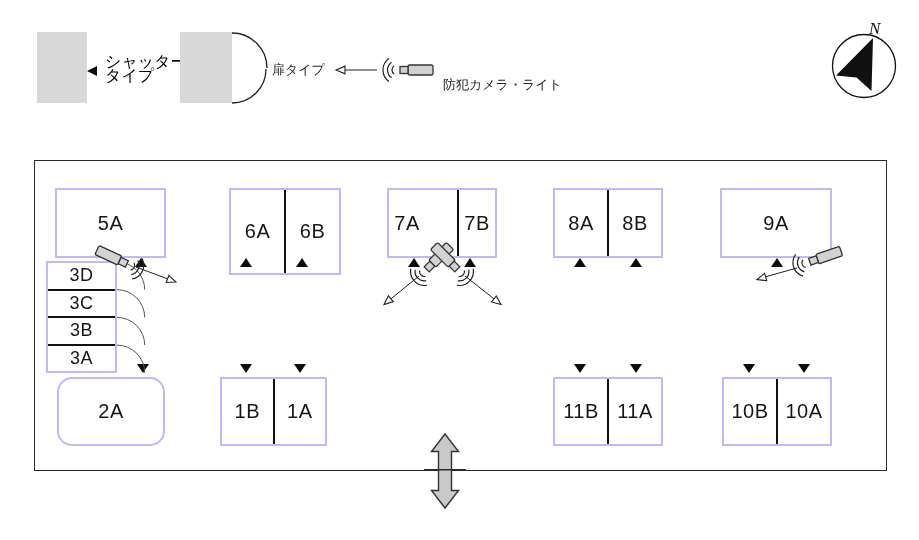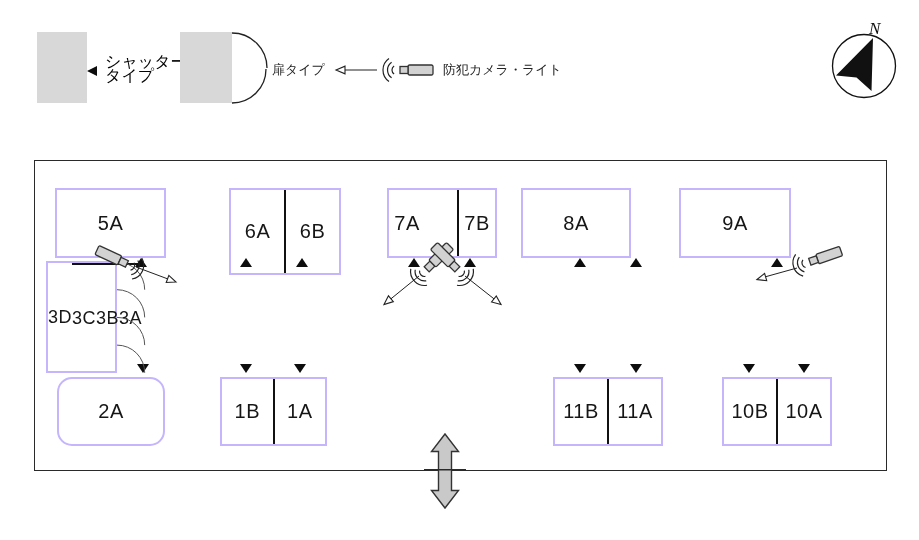--- a/index.html
+++ b/index.html
@@ -15,21 +15,21 @@
   .north-n{position:absolute;font-family:"Liberation Serif",serif;font-style:italic;
            font-size:17px;color:#111;}
   
   .boundary{position:absolute;left:34px;top:160px;width:853px;height:311px;
             border:1.5px solid #2a2a2a;box-sizing:border-box;background:transparent;}
   .unit{position:absolute;border:2px solid #c4b5fd;background:#fff;display:flex;box-sizing:border-box;}
   .unit .cell{flex:1;display:flex;align-items:center;justify-content:center;}
   .unit .cell + .cell{border-left:2px solid #111;}
   .unit.single{align-items:center;justify-content:center;}
   .ulabel{font-size:20px;letter-spacing:0.5px;color:#161616;}
-  .col3{flex-direction:row;}
+  .col3{flex-direction:column;}
   .col3 .cell + .cell{border-left:none;border-top:2px solid #111;}
   .col3 .ulabel{font-size:18px;}
   .tri-up{position:absolute;width:0;height:0;
           border-left:6px solid transparent;border-right:6px solid transparent;
           border-bottom:9px solid #0d0d0d;}
   .tri-down{position:absolute;width:0;height:0;
             border-left:6px solid transparent;border-right:6px solid transparent;
             border-top:9px solid #0d0d0d;}
   .overlay{position:absolute;left:0;top:0;pointer-events:none;}
 </style>
@@ -41,21 +41,21 @@
   <div class="lrect" style="left:37px;top:32px;width:50px;height:71px;"></div>
   <div class="tri-left" style="left:87px;top:66px;"></div>
   <div class="legend-text" style="left:105px;top:55px;">
     <span style="display:block;">シャッター</span>
     <span style="display:block;">タイプ</span>
   </div>
 
   <div class="lrect" style="left:180px;top:32px;width:52px;height:71px;"></div>
   <div class="legend-text-lg" style="left:272px;top:61px;text-align:center;">扉タイプ</div>
 
-  <div class="legend-text-lg" style="left:443px;top:61px;">防犯カメラ・ライト</div>
+  <div class="legend-text-lg" style="left:443px;top:76px;">防犯カメラ・ライト</div>
 
   <div class="north-n" style="left:869px;top:19px;">N</div>
 
   <div class="boundary"></div>
 
   <div class="unit single" style="left:55px;top:188px;width:111px;height:70px;">
     <span class="ulabel">5A</span>
   </div>
 
   <div class="unit" style="left:229px;top:188px;width:112px;height:87px;">
@@ -69,27 +69,30 @@
 
   <div class="unit" style="left:387px;top:188px;width:110px;height:70px;gap:32px;">
     <div class="cell">
       <span class="ulabel">7A</span>
     </div>
     <div class="cell">
       <span class="ulabel">7B</span>
     </div>
   </div>
 
-  <div class="unit" style="left:521px;top:188px;width:110px;height:70px;text-align:right;">
+  <div class="unit" style="left:553px;top:188px;width:110px;height:70px;text-align:right;">
     <div class="cell">
       <span class="ulabel">8A</span>
     </div>
-  </div>
-
-  <div class="unit single" style="left:679px;top:188px;width:112px;height:70px;">
+    <div class="cell">
+      <span class="ulabel">8B</span>
+    </div>
+  </div>
+
+  <div class="unit single" style="left:720px;top:188px;width:112px;height:70px;">
     <span class="ulabel">9A</span>
   </div>
 
   <div class="unit col3" style="left:46px;top:261px;width:71px;height:112px;">
     <div class="cell">
       <span class="ulabel">3D</span>
     </div>
     <div class="cell">
       <span class="ulabel">3C</span>
     </div>

